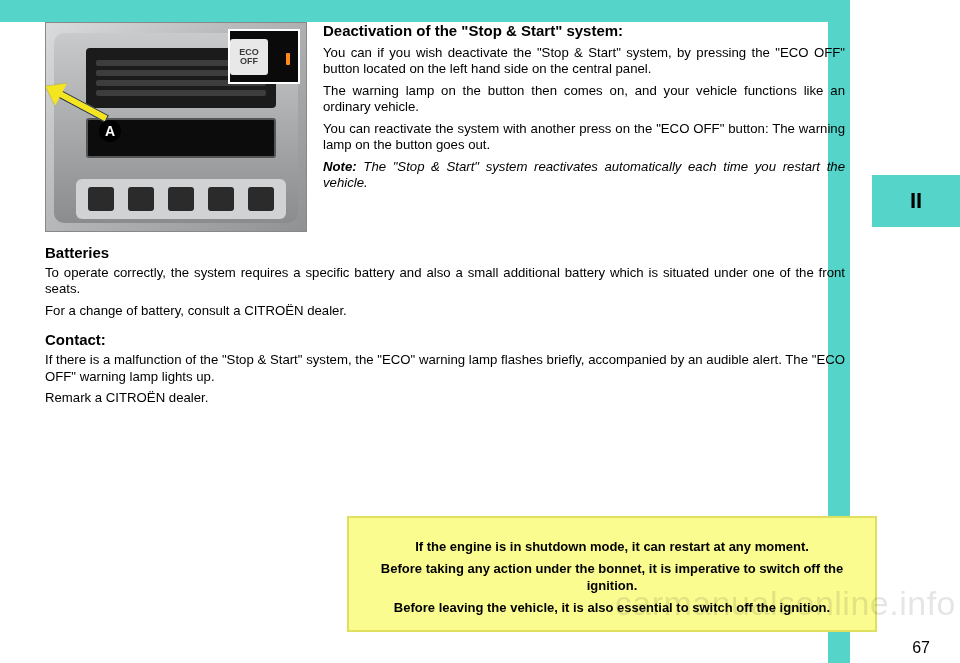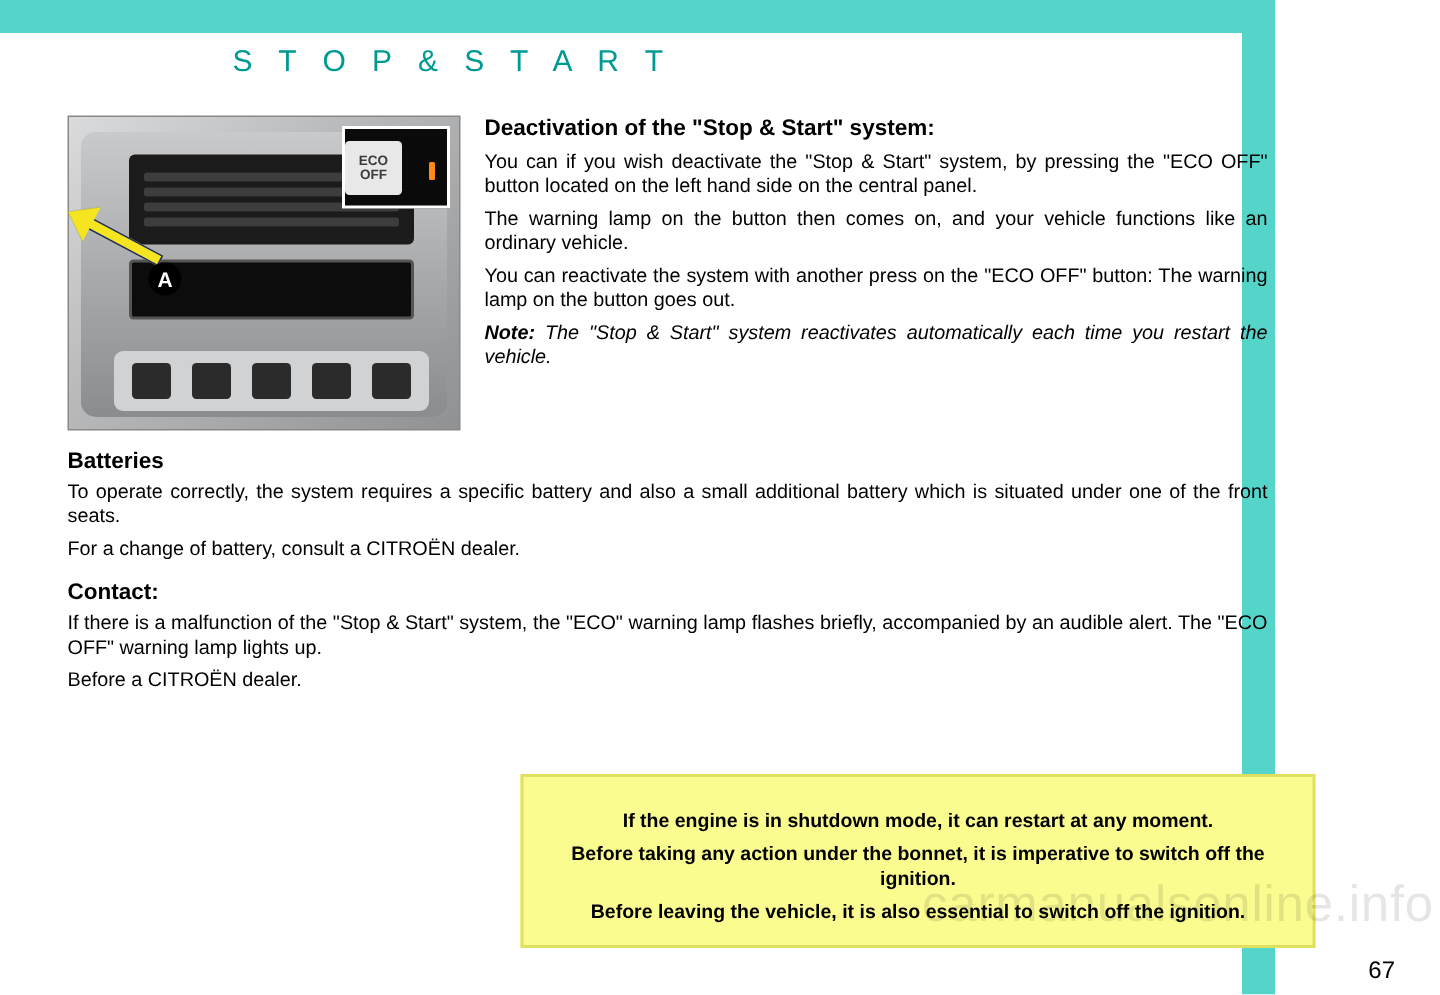--- a/index.html
+++ b/index.html
@@ -38,23 +38,23 @@
   .tab { position:absolute; right:0; top:175px; width:88px; height:52px; background:#55d4c9; display:flex; align-items:center; justify-content:center; color:#000; font-size:22px; font-weight:bold; }
   .pagenum { position:absolute; right:30px; bottom:6px; font-size:16px; }
   .watermark { position:absolute; right:4px; bottom:40px; font-size:34px; color:rgba(0,0,0,0.10); font-weight:400; letter-spacing:0.5px; pointer-events:none;margin-left:20px; }
 </style>
 </head>
 <body>
 
 <div class="page">
   <div class="teal-border"></div>
 
+  <div class="tab">II</div>
 
   <div class="content">
-    <div class="title">S T O P   &amp;   S T A R T</div>
 
     <div class="top-row">
       <div class="photo-wrap">
         <div class="photo-main">
           <div class="dash-shape"></div>
           <div class="radio"></div>
           <div class="display"></div>
           <div class="controls"></div>
           <div class="btn-eco">
             <div class="btn-eco-inner">
@@ -82,21 +82,21 @@
       </div>
     </div>
 
     <div class="lower">
       <h4>Batteries</h4>
       <p>To operate correctly, the system requires a specific battery and also a small additional battery which is situated under one of the front seats.</p>
       <p>For a change of battery, consult a CITROËN dealer.</p>
 
       <h4 class="remark-head">Contact:</h4>
       <p>If there is a malfunction of the "Stop &amp; Start" system, the "ECO" warning lamp flashes briefly, accompanied by an audible alert. The "ECO OFF" warning lamp lights up.</p>
-      <p>Before a CITROËN dealer.</p>
+      <p>Remark a CITROËN dealer.</p>
     </div>
 
     <div class="warning-box">
       <p>If the engine is in shutdown mode, it can restart at any moment.</p>
       <p>Before taking any action under the bonnet, it is imperative to switch off the ignition.</p>
       <p>Before leaving the vehicle, it is also essential to switch off the ignition.</p>
     </div>
   </div>
 
   <div class="pagenum">67</div>

